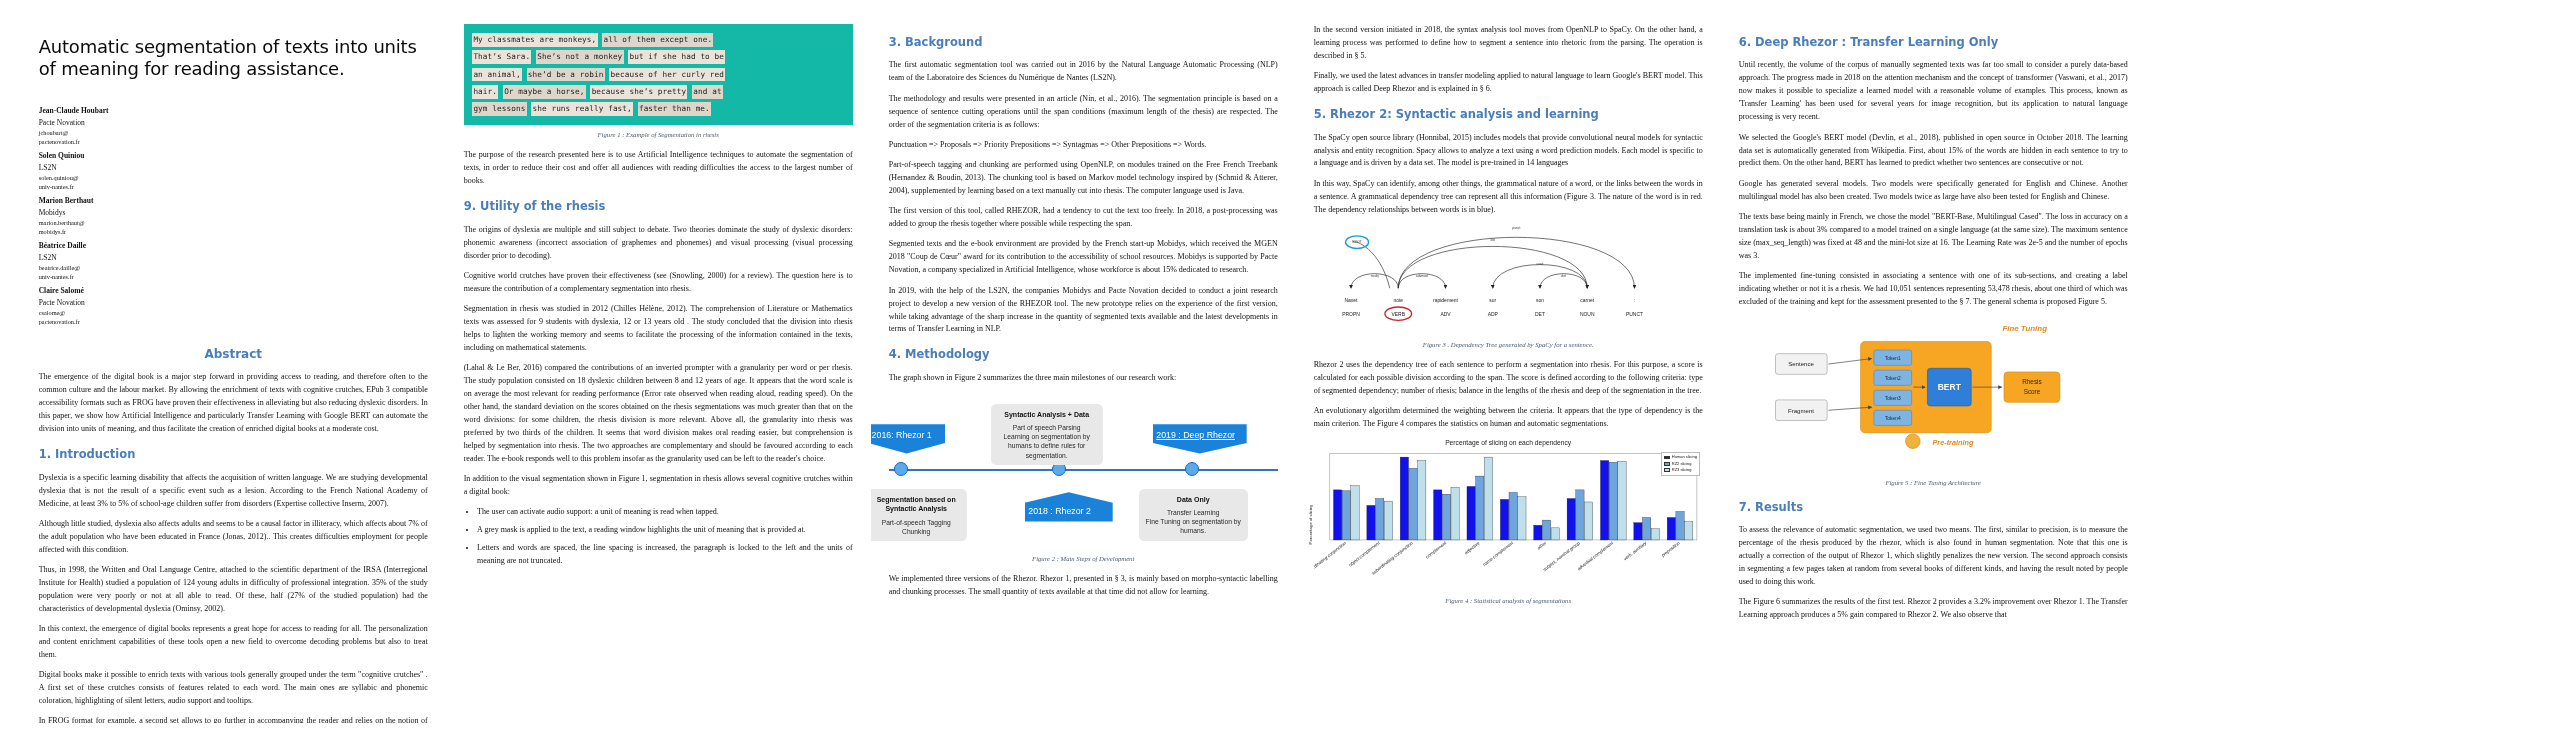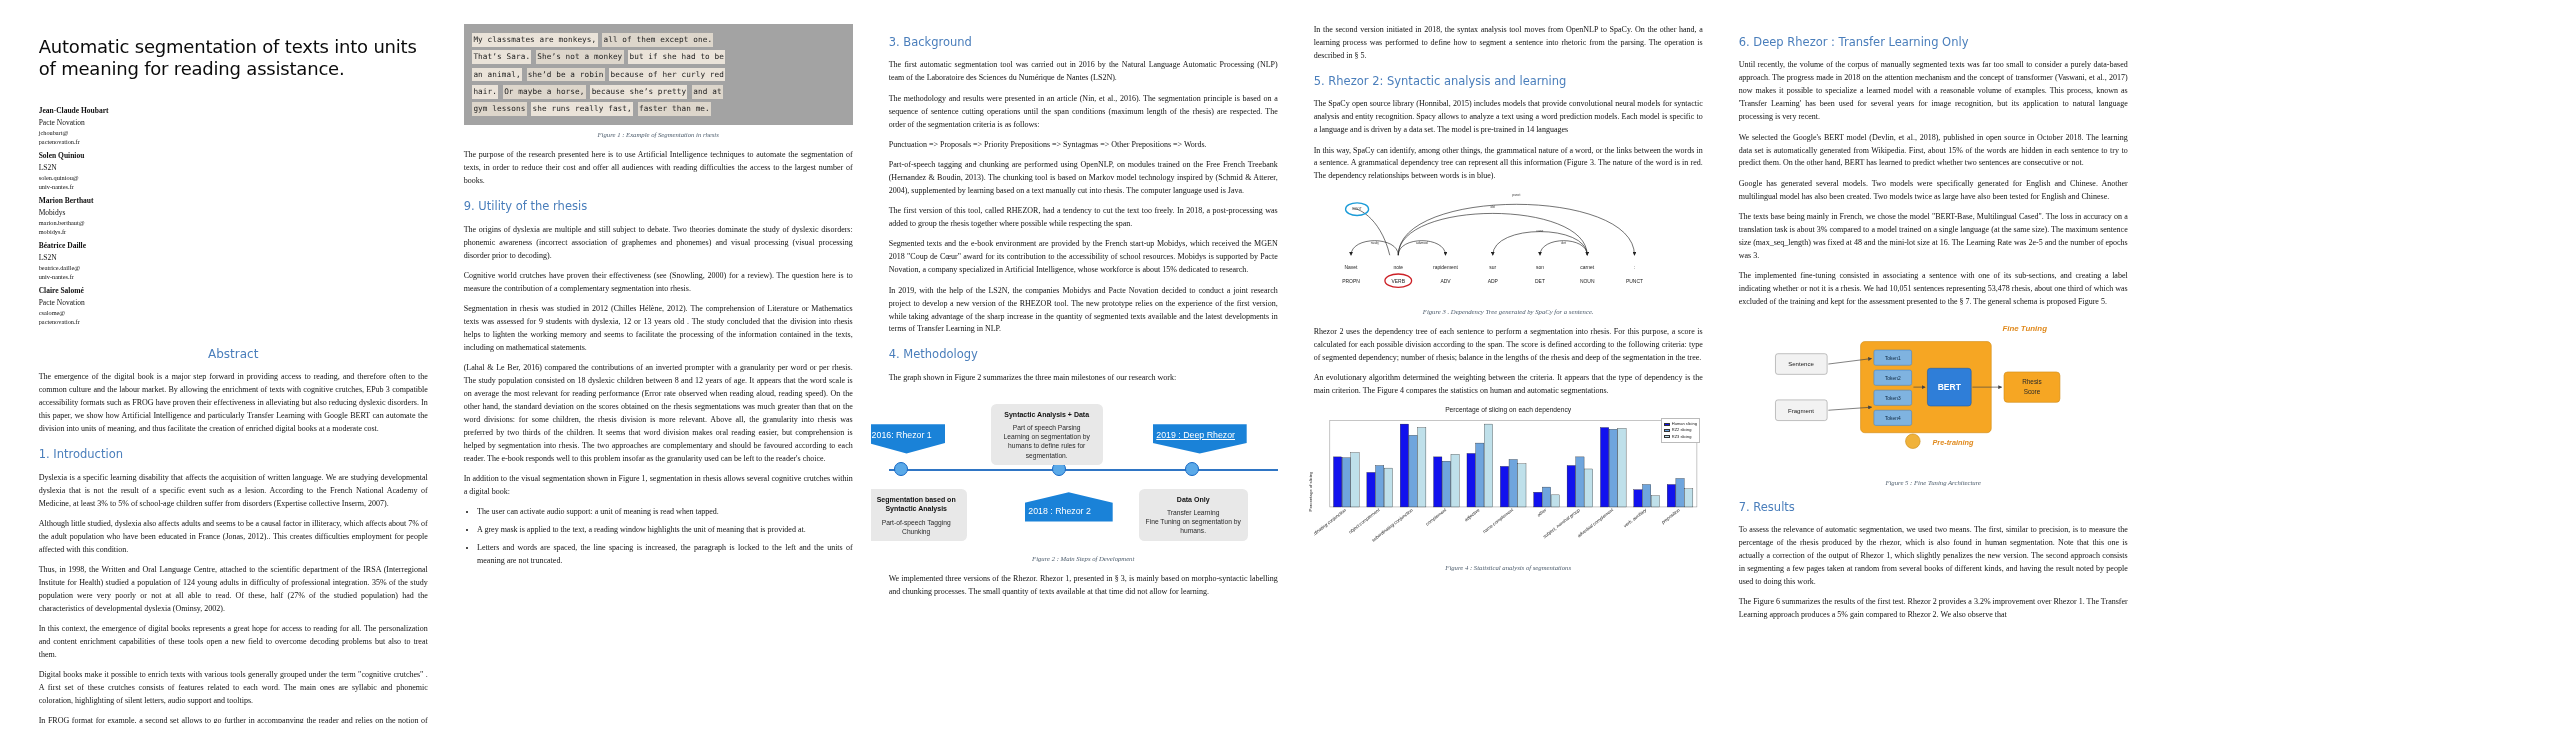--- a/index.html
+++ b/index.html
@@ -45,42 +45,42 @@
     flex-direction: column;
   }
   .author { flex: 1 1 auto; font-size: 6.8px; line-height: 1.5; }
   .author .name { font-weight: bold; font-size: 7.5px; white-space: nowrap; }
   .author .affil { font-size: 7.5px; }
   .author .mail { font-size: 6.3px; word-break: break-all; }
 
   h2.sec {
     font-family: "DejaVu Sans", sans-serif;
     font-size: 11.5px;
-    font-weight: normal;
+    font-weight: bold;
     color: #4a7ebb;
     margin: 12px 0 9.7px 0;
     line-height: 1.2;
   }
   h2.sec.abstract { text-align: center; font-size: 12px; margin-top: 4.9px; }
 
   ul.bullets { margin: 0 0 7.3px 0; padding-left: 13.4px; }
   ul.bullets li { margin-bottom: 4.9px; text-align: justify; }
 
   
   .figure { margin: 0 0 8.5px 0; }
   .caption {
     font-family: "Liberation Serif", serif;
     font-style: italic;
     font-size: 6.7px;
     text-align: center;
     color: #4a5a6a;
     margin-top: 4.9px;
   }
   .seg-box {
-    background: #a3a3a3;
+    background: #14b8a6;
     padding: 7.3px 8.5px;
     font-family: "DejaVu Sans Mono", monospace;
     font-size: 7.7px;
     line-height: 2.25;
     color: #222;
     letter-spacing: 0.1px;
   }
   .seg-box .hl-a { background: #eae3d9; padding: 2.4px 1.2px; }
   .seg-box .hl-b { background: #ddd6cb; padding: 2.4px 1.2px; }
 
@@ -265,20 +265,21 @@
         </div>
       </div>
       <div class="caption">Figure 2 : Main Steps of Development</div>
     </div>
 
     <p>We implemented three versions of the Rhezor. Rhezor 1, presented in § 3, is mainly based on morpho-syntactic labelling and chunking processes. The small quantity of texts available at that time did not allow for learning.</p>
   </div>
 
   <div class="col">
     <p>In the second version initiated in 2018, the syntax analysis tool moves from OpenNLP to SpaCy. On the other hand, a learning process was performed to define how to segment a sentence into rhetoric from the parsing. The operation is described in § 5.</p>
+    <p>Finally, we used the latest advances in transfer modeling applied to natural language to learn Google's BERT model. This approach is called Deep Rhezor and is  explained in § 6.</p>
 
     <h2 class="sec">5. Rhezor 2: Syntactic analysis and learning</h2>
     <p>The SpaCy open source library (Honnibal, 2015) includes models that provide convolutional neural models for syntactic analysis and entity recognition. Spacy allows to analyze a text using a word prediction models. Each model is specific to a language and is driven by a data set. The model is pre-trained in 14 languages</p>
     <p>In this way, SpaCy can identify, among other things, the grammatical nature of a word, or the links between the words in a sentence. A grammatical dependency tree can represent all this information (Figure 3. The nature of the word is in red. The dependency relationships between words is in blue).</p>
 
     <div class="figure">
       <svg class="dep-fig" id="dep-svg" viewBox="0 0 640 175" style="font-size:13.2px">
           <defs>
             <marker id="ah" markerWidth="6" markerHeight="6" refX="5" refY="3" orient="auto">
               <path d="M0,0 L6,3 L0,6 z" fill="#222"></path>

